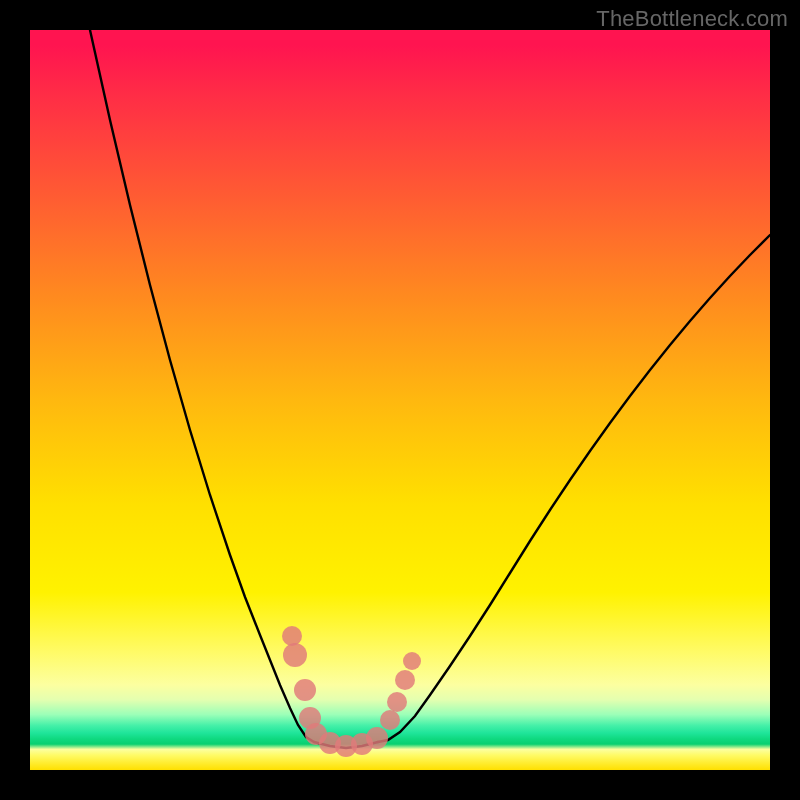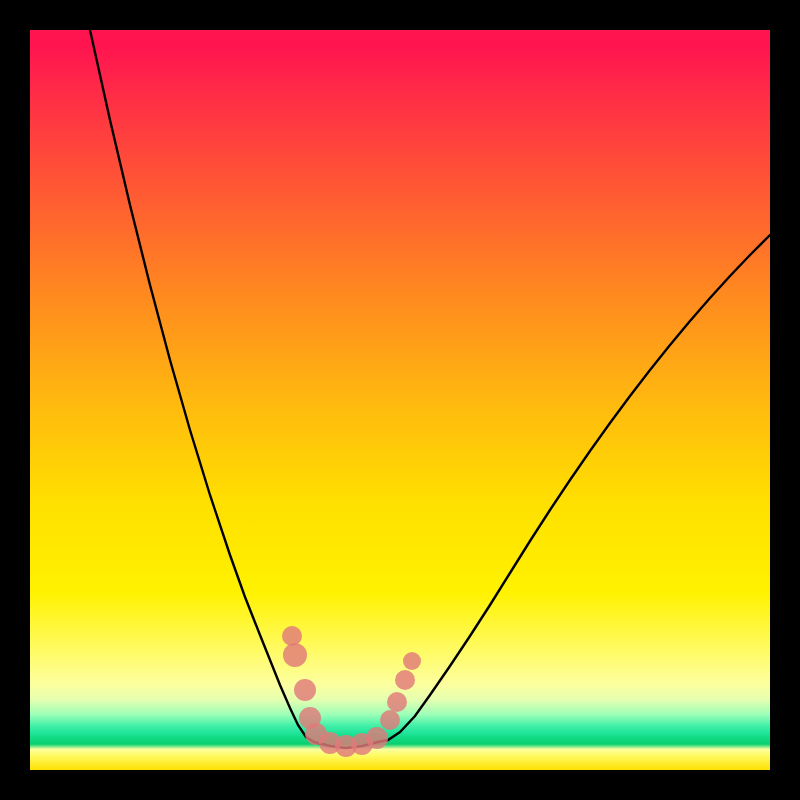--- a/index.html
+++ b/index.html
@@ -95,13 +95,14 @@
           <circle cx="316" cy="716" r="11" class="marker"></circle>
           <circle cx="332" cy="714" r="11" class="marker"></circle>
           <circle cx="347" cy="708" r="11" class="marker"></circle>
           <circle cx="360" cy="690" r="10" class="marker"></circle>
           <circle cx="367" cy="672" r="10" class="marker"></circle>
           <circle cx="375" cy="650" r="10" class="marker"></circle>
           <circle cx="382" cy="631" r="9" class="marker"></circle>
         </g>
     </svg>
   </div>
+  <div class="watermark">TheBottleneck.com</div>
 </div>
 
 </body></html>

